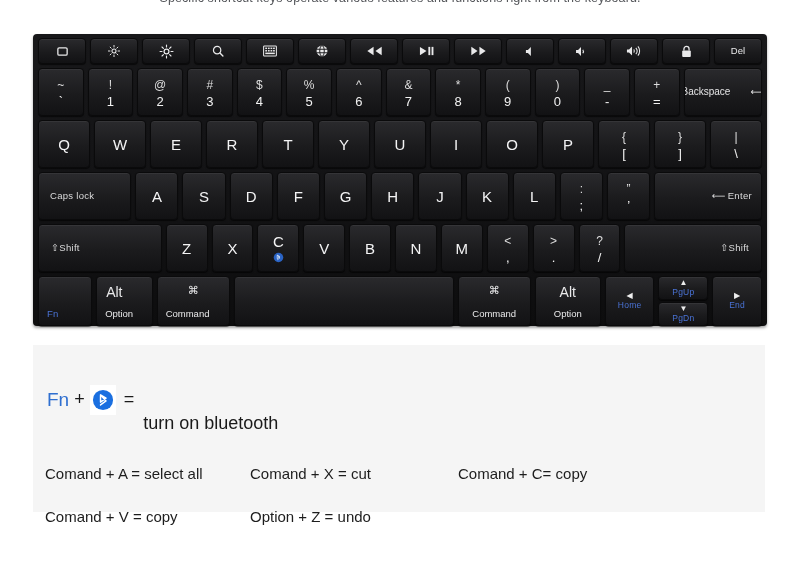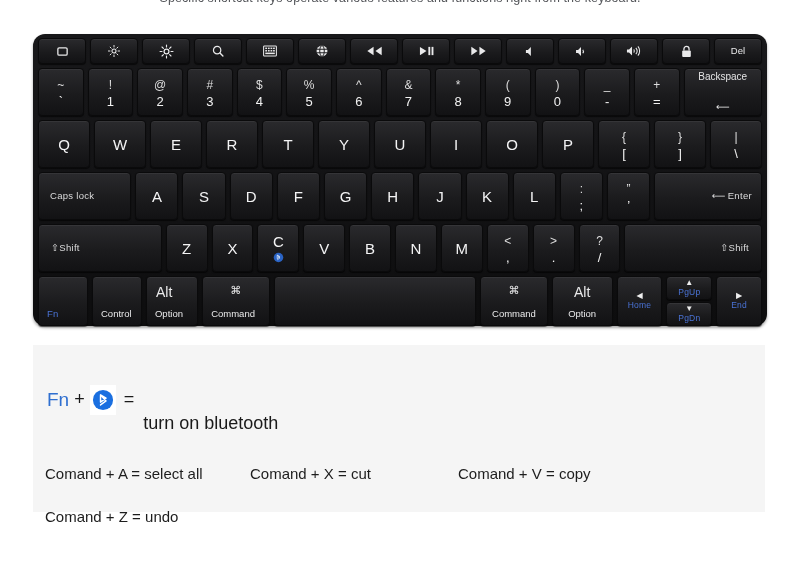--- a/index.html
+++ b/index.html
@@ -20,21 +20,21 @@
     font-family: "Liberation Sans", sans-serif;
   }
 
   
   .kb {
     position: absolute; left: 33px; top: 34px;
     width: 734px; height: 292px;
     background: #0b0b0c;
     background-image:
        linear-gradient(180deg,#18181a 0%,#141416 40%,#0d0d0e 100%);
-    border-radius: 12px;
+    border-radius: 4px;
     padding: 4px 5px 5px 5px;
     box-shadow: 0 2px 3px rgba(0,0,0,.35);
   }
   .kb-rows { display:flex; flex-direction:column; gap:4px; height:100%; }
   .row { display:flex; gap:4px; }
 
   .key {
     position: relative;
     background: #202022;
     background-image: linear-gradient(180deg,#2a2a2d 0%,#1b1b1d 55%,#121214 100%);
@@ -62,21 +62,21 @@
   .dual .bot { font-size: 13px; color: #f2f2f2; line-height:1; }
 
   .letter { font-size: 15px; font-weight: 400; color:#f4f4f5; }
 
   
   .lab { font-size: 9.5px; letter-spacing:.3px; color:#dcdcdd; }
   .lab-bl { position:absolute; left:8px; bottom:7px; font-size:9.5px; }
   .lab-tl { position:absolute; left:9px; top:8px; font-size:14px; }
   .lab-c  { font-size:9.5px; }
 
-  .twoline { flex-direction:column; gap:20px; }
+  .twoline { flex-direction:row; gap:20px; }
   .twoline .t { font-size:10px; color:#e4e4e5; }
   .twoline .b { font-size:9.5px; color:#e4e4e5; }
   .bluelbl { color:#4a73d6; font-size:8.5px; letter-spacing:.2px; }
 
   
   .arrowcol { display:flex; flex-direction:column; gap:2px; flex: 1 1 0; }
   .arrowcol .key { height: 23px; }
   .arrowkey { flex-direction:column; gap:1px; }
   .arrowkey .gl { font-size:8px; line-height:1; color:#eee; }
 
@@ -481,23 +481,20 @@
         </div>
         <div class="key" style="flex:3.1 1 0; justify-content:flex-end; padding-right:12px">
           <span class="lab">⇧</span>
           <span class="lab">Shift</span>
         </div>
       </div>
 
       <div class="row r5">
         <div class="key" style="flex:1.1 1 0">
           <span class="lab-bl bluelbl" style="font-size:9.5px">Fn</span>
-        </div>
-        <div class="key" style="flex:1.1 1 0">
-          <span class="lab-bl">Control</span>
         </div>
         <div class="key" style="flex:1.15 1 0">
           <span class="lab-tl">Alt</span>
           <span class="lab-bl">Option</span>
         </div>
         <div class="key" style="flex:1.5 1 0">
           <span class="lab-tl" style="left:50%; transform:translateX(-50%); font-size:11px">⌘</span>
           <span class="lab-bl">Command</span>
         </div>
         <div class="key space">
@@ -552,20 +549,21 @@
           </svg>
         </span>
       </span>
       <span class="bt-eq">=</span>
       <span class="bt-text">turn on bluetooth</span>
     </div>
 
     <div class="shortcuts">
       <div class="sc">Comand + A = select all</div>
       <div class="sc">Comand + X = cut</div>
+      <div class="sc">Comand + C= copy</div>
       <div class="sc">Comand + V = copy</div>
-      <div class="sc">Comand + Z = undo</div>
+      <div class="sc">Option + Z = undo</div>
       <div class="sc"></div>
     </div>
 
   </div>
 
 </div>
 
 </body></html>

